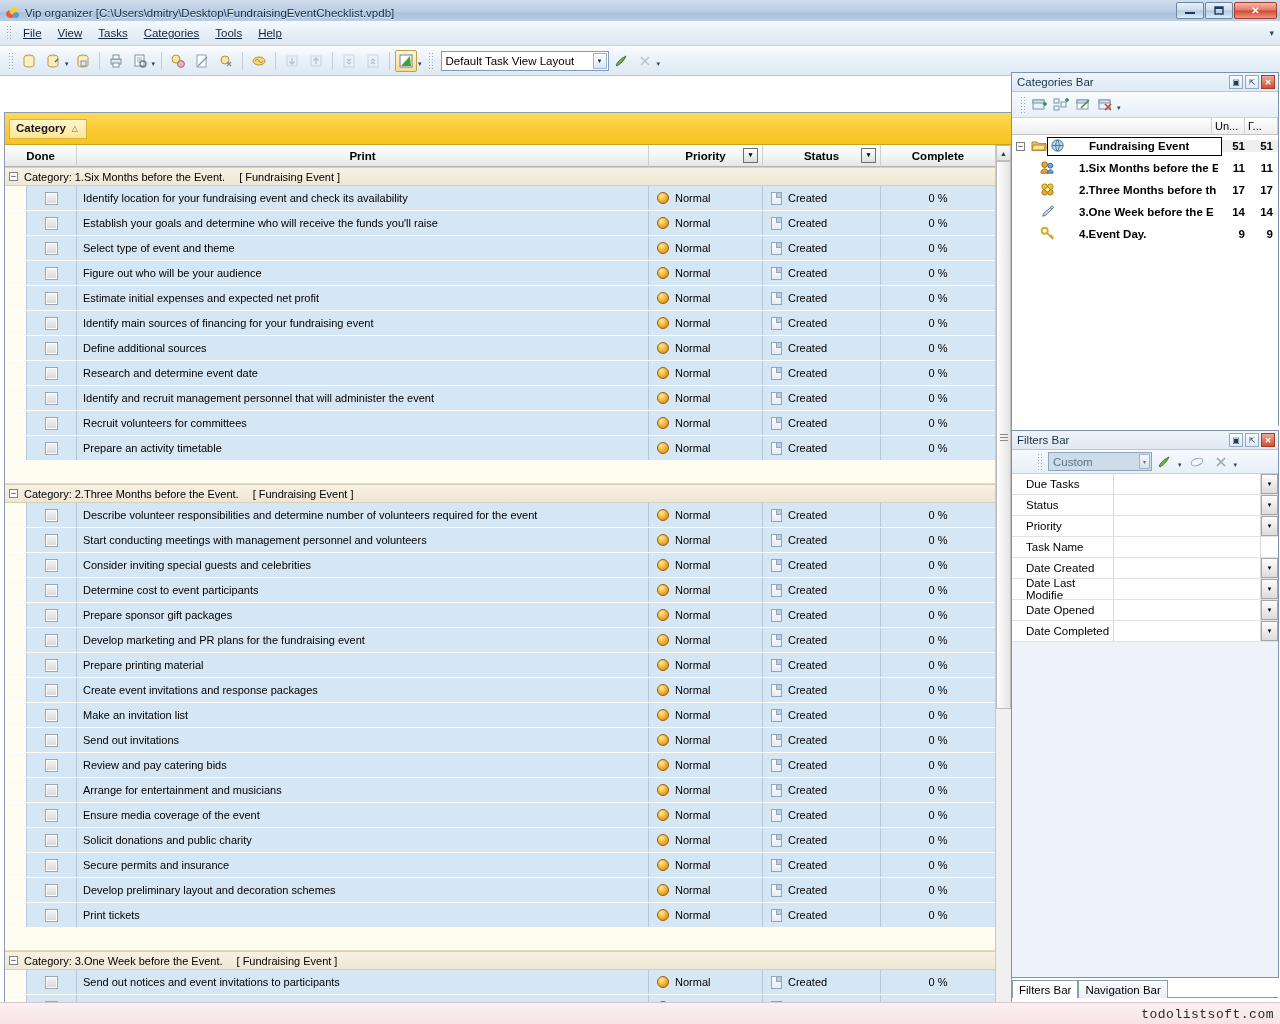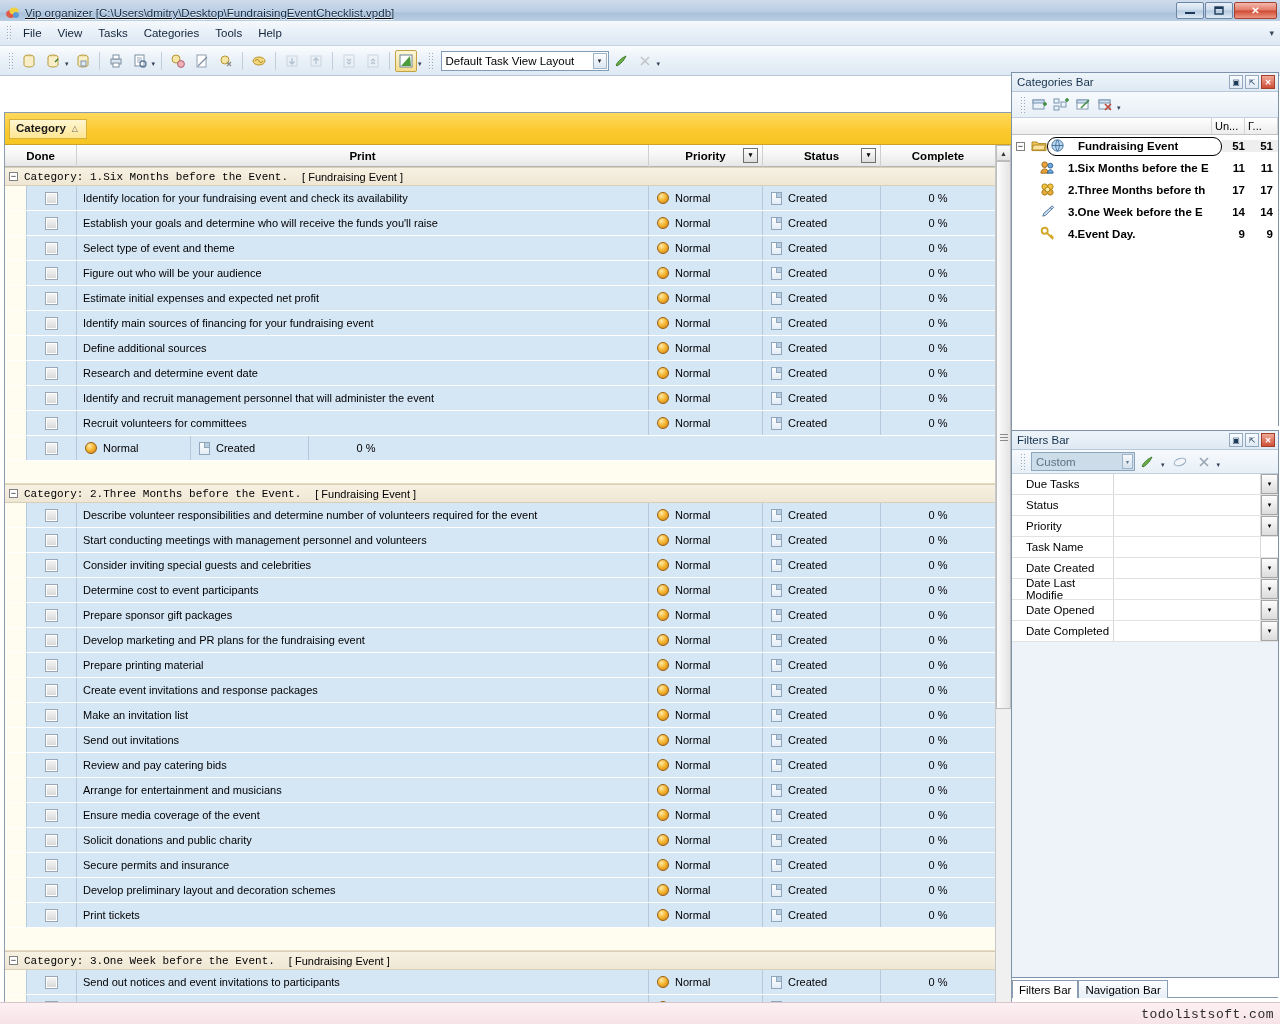--- a/index.html
+++ b/index.html
@@ -11,21 +11,21 @@
     font-size: 11px;
     background: #ffffff;
   }
   #app { position: relative; width: 1280px; height: 1024px; }
 
   
   .titlebar {
     position: absolute; top: 0; left: 0; width: 1280px; height: 27px;
     background: linear-gradient(to bottom, #cfdcec 0%, #b9cde3 45%, #a9c1da 50%, #c5d6e9 100%);
     border-bottom: 1px solid #7a9abd;
-    display: flex; align-items: center; text-decoration: underline;
+    display: flex; align-items: center;
   }
   .titlebar .tb-icon {
     width: 16px; height: 16px; margin: 0 4px 0 5px; position: relative; flex: none;
   }
   .titlebar .tb-text {
     font-size: 11.5px; color: #102a44; white-space: nowrap;
     text-shadow: 0 1px 0 rgba(255,255,255,.8);
   }
   .winbtns { position: absolute; right: 3px; top: 2px; display: flex; gap: 1px; }
   .winbtn {
@@ -46,21 +46,21 @@
   
   .menubar {
     position: absolute; top: 21px; left: 0; width: 1280px; height: 25px;
     background: linear-gradient(to bottom, #f6f9fc 0%, #e7eff7 50%, #dde8f3 100%);
     border-bottom: 1px solid #c5d3e2;
     display: flex; align-items: center; padding-left: 6px;
   }
   .menubar .grip { width: 5px; height: 16px; margin-right: 4px;
     background-image: radial-gradient(#ffffff 40%, transparent 41%), radial-gradient(#9aa9bb 40%, transparent 41%);
     background-size: 3px 3px, 3px 3px; background-position: 1px 1px, 0 0; }
-  .menu-item { padding: 3px 8px; font-size: 11.5px; color: #11243a; cursor: default; }
+  .menu-item { padding: 3px 8px; font-size: 11.5px; color: #11243a; cursor: default; text-decoration: underline; }
   .menubar .chev { position: absolute; right: 6px; font-size: 9px; color: #3a4b5e; }
 
   
   .toolbar {
     position: absolute; top: 46px; left: 0; width: 1280px; height: 30px;
     background: linear-gradient(to bottom, #fbfdff 0%, #eaf1f8 45%, #dfe9f4 100%);
     border-bottom: 1px solid #b9c8d8;
     display: flex; align-items: center; padding-left: 4px;
   }
   .tgrip { width: 5px; height: 18px; margin: 0 4px;
@@ -116,21 +116,21 @@
   .cat-row {
     height: 19px; background: linear-gradient(to bottom,#f7f1e3,#efe7d4);
     border-top: 1px solid #d9cfb8; border-bottom: 1px solid #d9cfb8;
     display: flex; align-items: center; font-size: 11px; color: #000; padding-left: 4px;
   }
   .expander {
     width: 9px; height: 9px; border: 1px solid #808080; background: #fff;
     display: inline-flex; align-items: center; justify-content: center;
     font-size: 9px; line-height: 7px; color: #000; margin-right: 6px; flex: none;
   }
-  .cat-row .cat-label { white-space: nowrap; font-family: Liberation Mono, monospace; }
+  .cat-row .cat-label { white-space: nowrap; }
   .cat-row .cat-owner { margin-left: 14px; white-space: nowrap; }
 
   .task-row { height: 25px; display: flex; align-items: stretch;
     background: #d5e6f5; border-bottom: 1px solid #ffffff; }
   .cell { display: flex; align-items: center; border-right: 1px solid #b6c9dc; }
   .c-indent { width: 22px; flex: none; background: #fffdf0; border-right: 1px solid #b6c9dc; }
   .c-done { width: 50px; flex: none; justify-content: center; }
   .c-name { width: 572px; flex: none; padding-left: 6px; font-size: 11px; color: #000; }
   .c-prio { width: 114px; flex: none; padding-left: 8px; gap: 6px; font-size: 11px; }
   .c-status { width: 118px; flex: none; padding-left: 8px; gap: 6px; font-size: 11px; }
@@ -191,29 +191,29 @@
   
   .cat-cols { height: 17px; background: linear-gradient(to bottom,#ffffff,#ededed);
     border-bottom: 1px solid #c3c3c3; display: flex; align-items: center; font-size: 11px; }
   .cat-cols .spacerc { flex: 1; border-right: 1px solid #d3d3d3; height: 100%; }
   .cat-cols .cc { width: 33px; border-right: 1px solid #d3d3d3; height: 100%;
     display:flex; align-items:center; padding-left: 3px; }
   .tree { background: #ffffff; height: 309px; position: relative; font-size: 11.5px; }
   .tnode { height: 22px; display: flex; align-items: center; position: relative; }
   .tnode .tlabel { font-weight: bold; color: #000; white-space: nowrap; overflow: hidden; }
   .tnode.sel .tlabel-wrap { border: 1px solid #000; background: #ffffff; }
-  .tlabel-wrap { display:flex; align-items:center; gap:12px; padding: 1px 4px 1px 2px; height: 19px; flex: 1; min-width: 0; border-radius: 9px; }
+  .tlabel-wrap { display:flex; align-items:center; gap:23px; padding: 1px 4px 1px 2px; height: 19px; flex: 1; min-width: 0; }
   .tnums { display: flex; flex: none; }
   .tnum { width: 28px; text-align: right; padding-right: 5px; font-weight: bold; font-size: 11.5px; }
   .tnode.sel .tnum { background: #eeeeee; }
   .ticon { width: 16px; height: 16px; flex: none; position: relative; }
 
   
   .fil-toolbar { height: 24px; background: linear-gradient(to bottom,#f7fafd,#e7eff7);
-     border-bottom: 1px solid #c2d0df; display:flex; align-items:center; padding-left: 4px; gap: 2px; }
+     border-bottom: 1px solid #c2d0df; display:flex; align-items:center; padding-left: 21px; gap: 2px; }
   .fil-combo { width: 104px; height: 19px; background: #ccdce9; border: 1px solid #8ea6bd;
      display:flex; align-items:center; padding-left:4px; color: #5d7286; font-size: 11.5px; position: relative; flex:none; }
   .fil-combo .cbtn2 { position:absolute; right:1px; top:1px; width: 11px; height: 15px;
      background: linear-gradient(to bottom,#f6f9fc,#d5e1ec); border:1px solid #9db4cb;
      display:flex; align-items:center; justify-content:center; font-size:6px; }
   .fil-list { background: #ffffff; }
   .fil-row { height: 21px; display: flex; align-items: stretch; border-bottom: 1px solid #e2e2e2; }
   .fil-name { width: 102px; flex: none; display:flex; align-items:center; padding-left: 14px;
      font-size: 11.5px; color: #000; border-right: 1px solid #d8d8d8; }
   .fil-val { flex: 1; background: #ffffff; border-right: 1px solid #d8d8d8; }
@@ -621,20 +621,21 @@
           </div>
           <div class="cell c-complete">0 %</div>
         </div>
         <div class="task-row">
           <div class="c-indent"></div>
           <div class="cell c-done">
             <span class="cbx">
               <i></i>
             </span>
           </div>
+          <div class="cell c-name">Prepare an activity timetable</div>
           <div class="cell c-prio">
             <span class="prio-ico"></span>
             <span>Normal</span>
           </div>
           <div class="cell c-status">
             <span class="status-ico"></span>
             <span>Created</span>
           </div>
           <div class="cell c-complete">0 %</div>
         </div>

